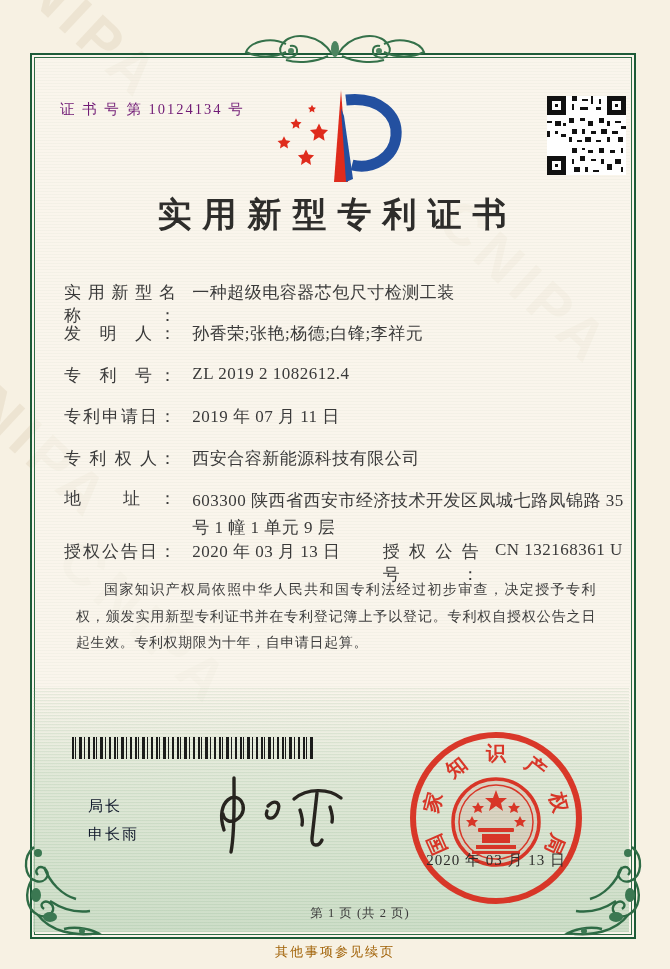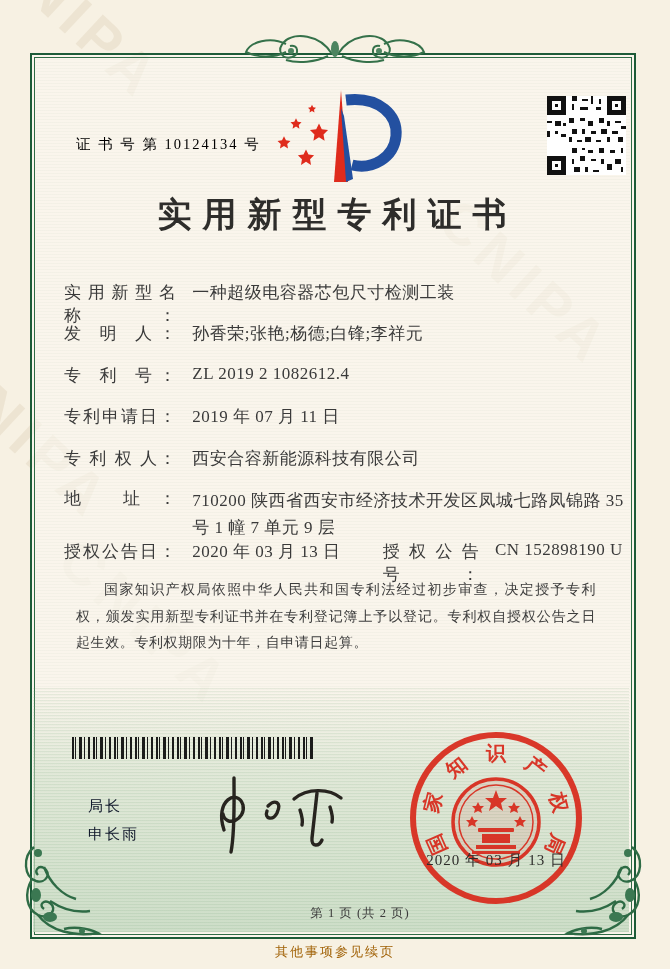--- a/index.html
+++ b/index.html
@@ -24,22 +24,22 @@
     position:absolute;inset:4px;
     background:repeating-linear-gradient(0deg,rgba(140,170,140,0.06) 0 1px,transparent 1px 3px);
   }
   .guilloche{
     position:absolute;left:33px;top:688px;width:596px;height:244px;z-index:2;
     background:
       repeating-linear-gradient(0deg,rgba(110,160,115,0.14) 0 1px,transparent 1px 3px),
       linear-gradient(180deg,rgba(210,226,206,0) 0%,rgba(206,223,201,0.55) 35%,rgba(198,218,194,0.85) 100%);
   }
   .cert-no{
-    position:absolute;left:76px;top:100px;z-index:5;
-    font-size:14.5px;letter-spacing:2px;color:#000000;margin-top:35px;
+    position:absolute;left:60px;top:100px;z-index:5;
+    font-size:14.5px;letter-spacing:2px;color:#701a75;
   }
   .logo{position:absolute;left:248px;top:86px;z-index:5;}
   .qr{position:absolute;left:547px;top:96px;z-index:5;}
   .title{
     position:absolute;left:31px;top:192px;width:602px;z-index:5;
     text-align:center;font-size:34px;font-weight:600;color:#2e2d2b;
     letter-spacing:11px;text-indent:11px;
   }
   .field-row{position:absolute;left:64px;z-index:5;font-size:17px;color:#3a3a3a;}
   .field-label{
@@ -202,30 +202,30 @@
 <div class="field-row" style="top:405px">
   <span class="field-label">专利申请日：</span>
   <span class="field-value">2019 年 07 月 11 日</span>
 </div>
 <div class="field-row" style="top:447px">
   <span class="field-label">专 利 权 人：</span>
   <span class="field-value">西安合容新能源科技有限公司</span>
 </div>
 <div class="field-row" style="top:487px">
   <span class="field-label">地 址：</span>
-  <span class="field-value wrap">710200 陕西省西安市经济技术开发区凤城七路凤锦路 35 号 1 幢 7 单元 9 层</span>
+  <span class="field-value wrap">603300 陕西省西安市经济技术开发区凤城七路凤锦路 35 号 1 幢 1 单元 9 层</span>
 </div>
 <div class="field-row" style="top:540px">
   <span>
     <span class="field-label">授权公告日：</span>
     <span class="field-value">2020 年 03 月 13 日</span>
   </span>
   <span class="grant-group2">
     <span class="field-label">授权公告号：</span>
-    <span class="field-value">CN 152898190 U</span>
+    <span class="field-value">CN 132168361 U</span>
   </span>
 </div>
 
 <div class="body-text">
   <p>国家知识产权局依照中华人民共和国专利法经过初步审查，决定授予专利权，颁发实用新型专利证书并在专利登记簿上予以登记。专利权自授权公告之日起生效。专利权期限为十年，自申请日起算。</p>
 </div>
 
 <div class="barcode"></div>
 
 <div class="officer">

